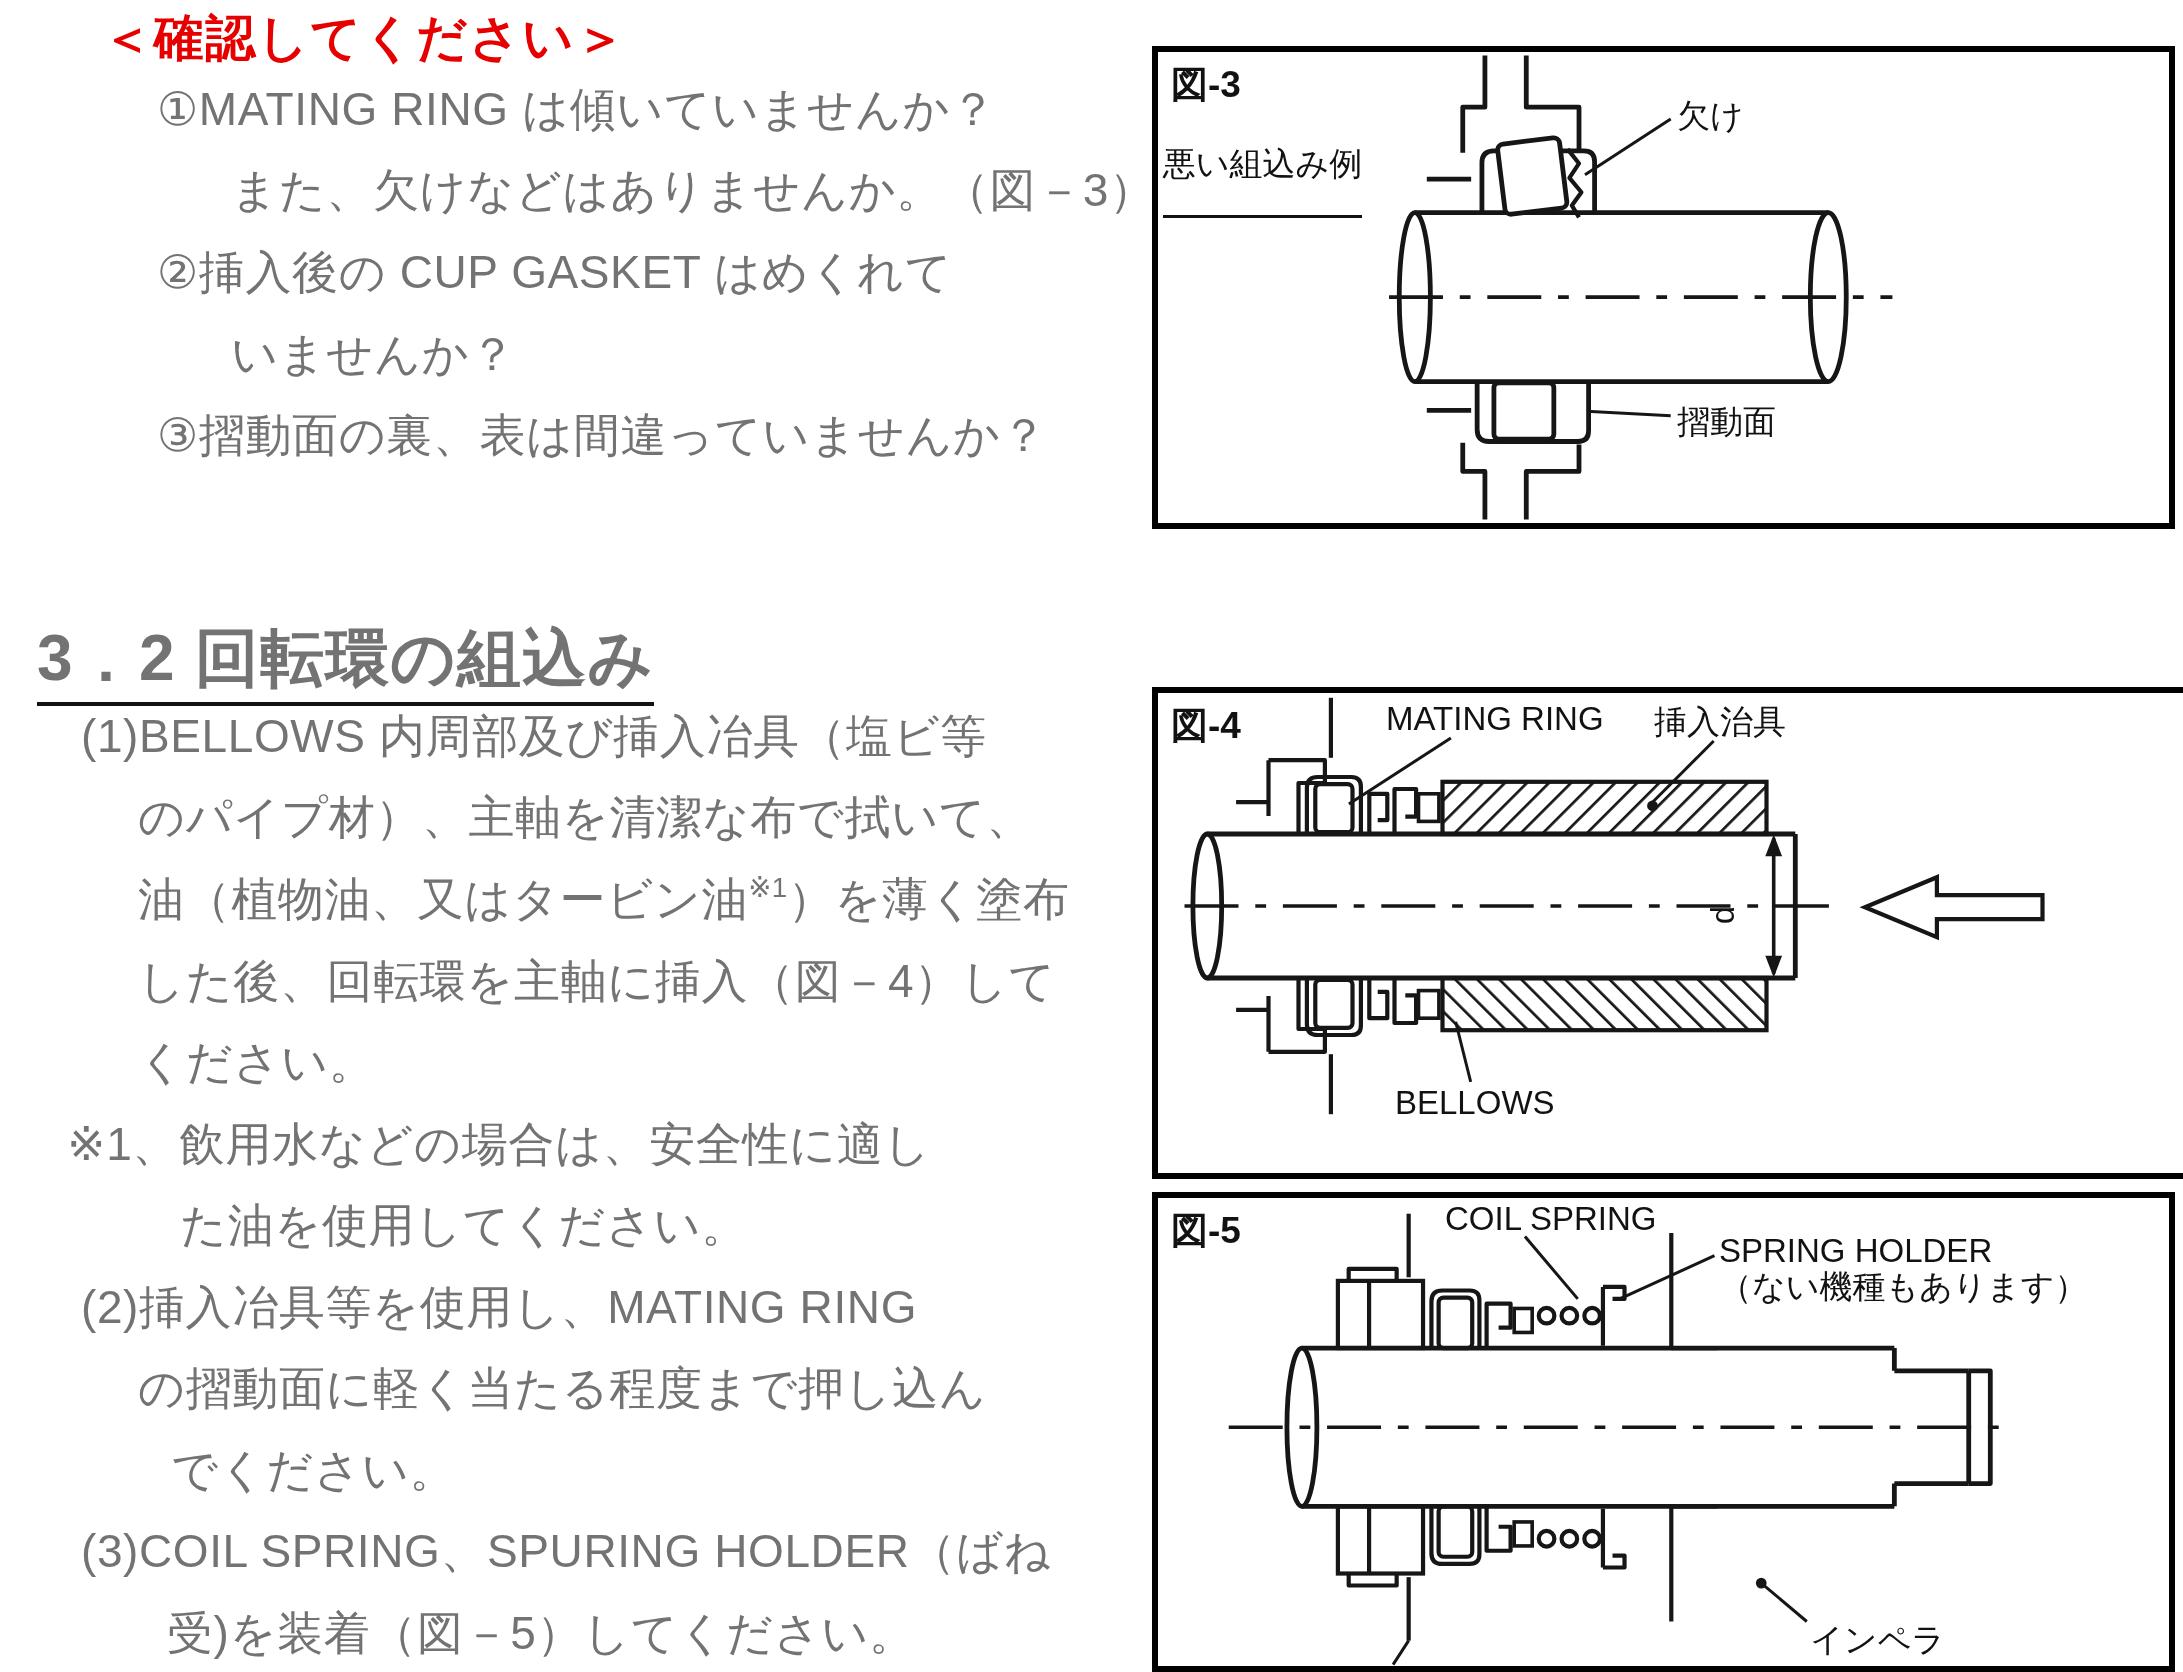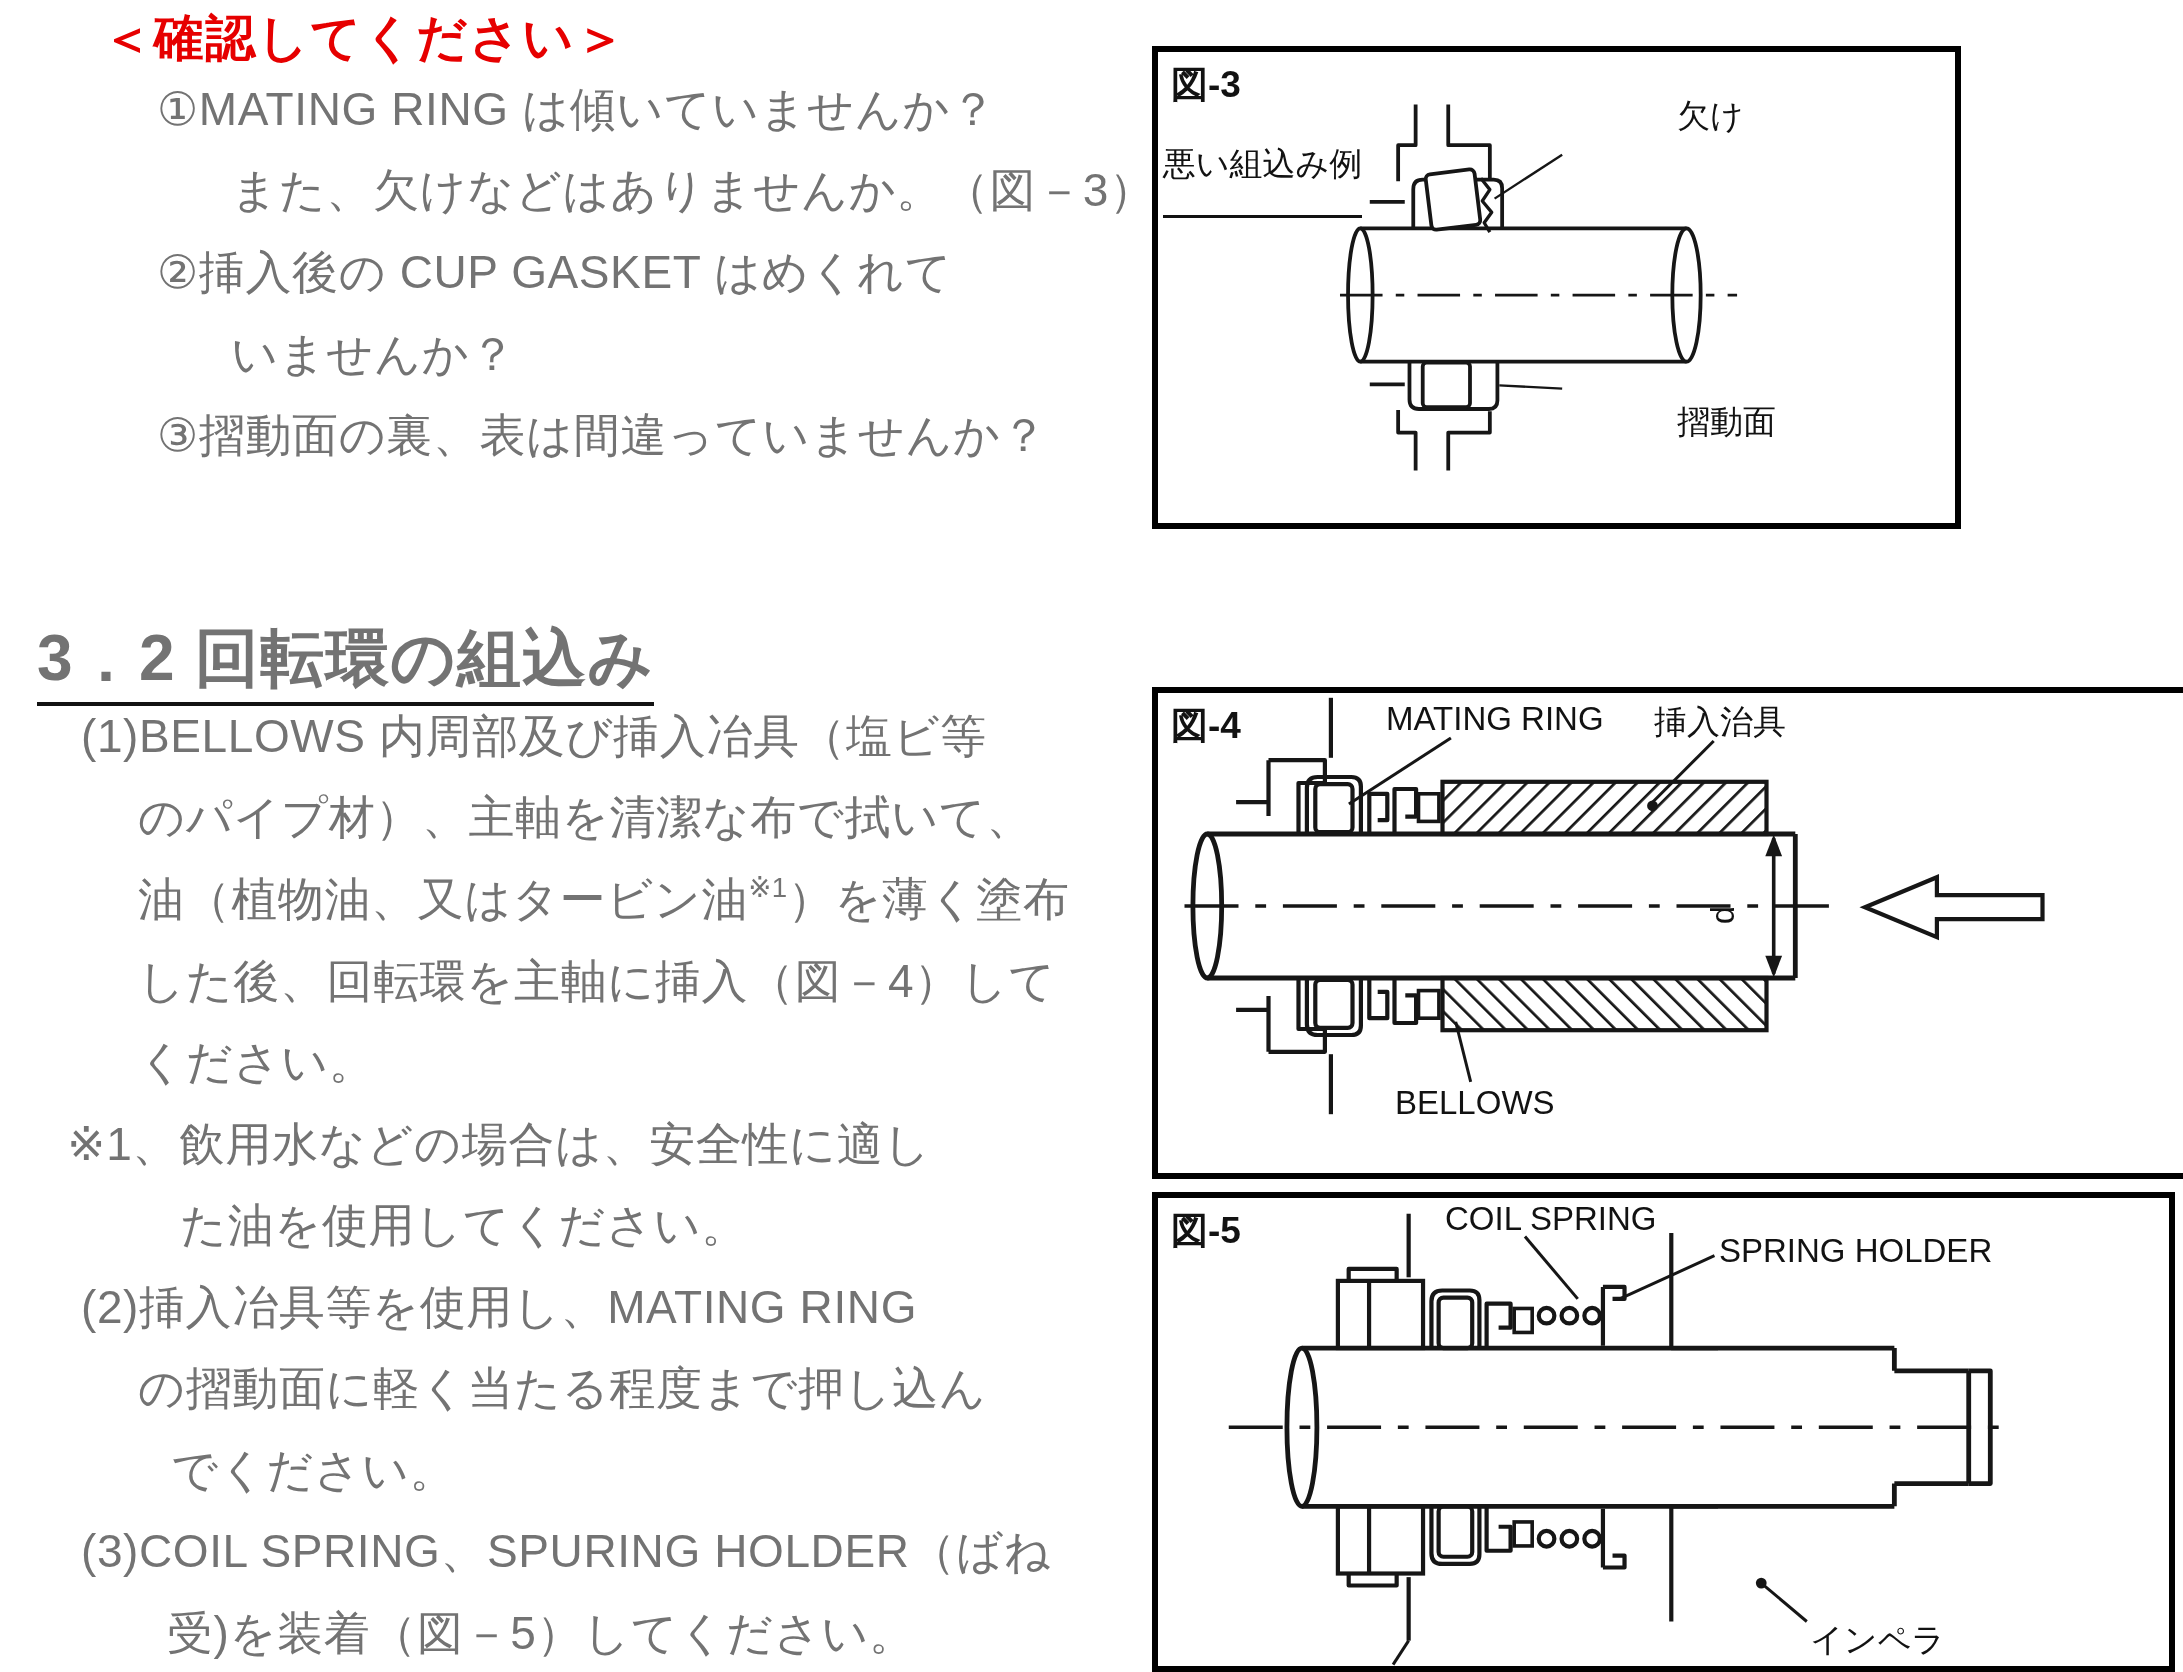--- a/index.html
+++ b/index.html
@@ -40,21 +40,21 @@
   <div class="tl" style="left:138px;top:1037px">ください。</div>
   <div class="tl" style="left:67px;top:1119px">※1、飲用水などの場合は、安全性に適し</div>
   <div class="tl" style="left:180px;top:1200px">た油を使用してください。</div>
   <div class="tl" style="left:81px;top:1282px">(2)挿入冶具等を使用し、MATING RING</div>
   <div class="tl" style="left:138px;top:1363px">の摺動面に軽く当たる程度まで押し込ん</div>
   <div class="tl" style="left:171px;top:1445px">でください。</div>
   <div class="tl" style="left:81px;top:1526px">(3)COIL SPRING、SPURING HOLDER（ばね</div>
   <div class="tl" style="left:167px;top:1608px">受)を装着（図－5）してください。</div>
 </div>
 
-<div class="fig" id="fig3" style="left:1152px;top:46px;width:809px;height:483px">
+<div class="fig" id="fig3" style="left:1152px;top:46px;width:1023px;height:483px">
   <div class="ftitle" style="left:13px;top:8.4px">図-3</div>
   <div class="fsub" style="left:4.8px;top:90px">悪い組込み例</div>
   <div class="flabel" style="left:519px;top:42px">欠け</div>
   <div class="flabel" style="left:519px;top:348px">摺動面</div>
   <svg class="draw" viewBox="0 0 1686 786">
     <g stroke-width="8">
       <ellipse cx="428" cy="409" rx="26" ry="141" fill="none" stroke="#161616"></ellipse>
       <path d="M 428,268 H 1118 M 428,550 H 1118"></path>
       <ellipse cx="1118" cy="409" rx="30" ry="141" fill="none" stroke="#161616"></ellipse>
       <path d="M 385,409 H 1225" stroke-width="6" stroke-dasharray="90 28 18 28"></path>
@@ -124,20 +124,21 @@
       <circle cx="798" cy="188" r="9" fill="#161616" stroke="none"></circle>
       <path d="M 470,548 L 495,648"></path>
     </g>
   </svg>
 </div>
 
 <div class="fig" id="fig5" style="left:1152px;top:1192px;width:1023px;height:480px">
   <div class="ftitle" style="left:13px;top:8.4px">図-5</div>
   <div class="flabel" style="left:287px;top:2.4px">COIL SPRING</div>
   <div class="flabel" style="left:561px;top:34px">SPRING HOLDER</div>
+  <div class="flabel" style="left:561px;top:67px">（ない機種もあります）</div>
   <div class="flabel" style="left:652px;top:420px">インペラ</div>
   <svg class="draw" viewBox="0 0 1686 780">
     <g id="f5seal" stroke-width="7">
       <path d="M 418,26 V 132"></path>
       <rect x="300" y="138" width="142" height="112" fill="#ffffff" stroke="#161616"></rect>
       <path d="M 352,138 V 250 M 318,138 V 118 H 398 V 138"></path>
       <path d="M 456,250 V 172 Q 456,154 474,154 H 520 Q 536,154 536,170 V 250"></path>
       <rect x="468" y="166" width="56" height="84" rx="8" fill="#ffffff" stroke="#161616"></rect>
       <path d="M 548,250 V 176 H 588 V 216 H 568"></path>
       <rect x="594" y="184" width="30" height="40" fill="none" stroke="#161616" stroke-width="6"></rect>

